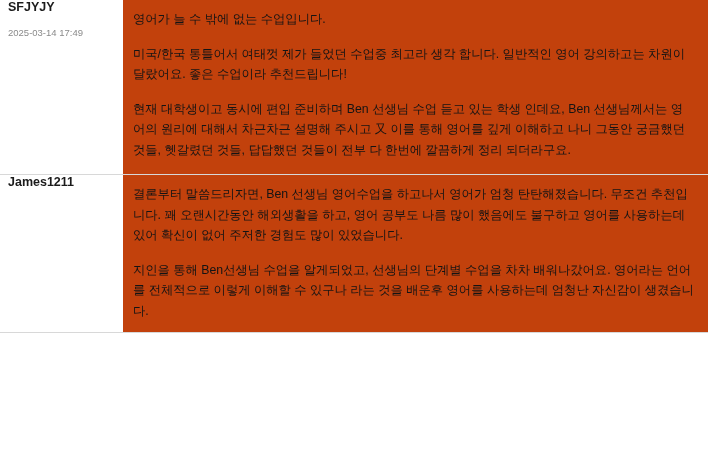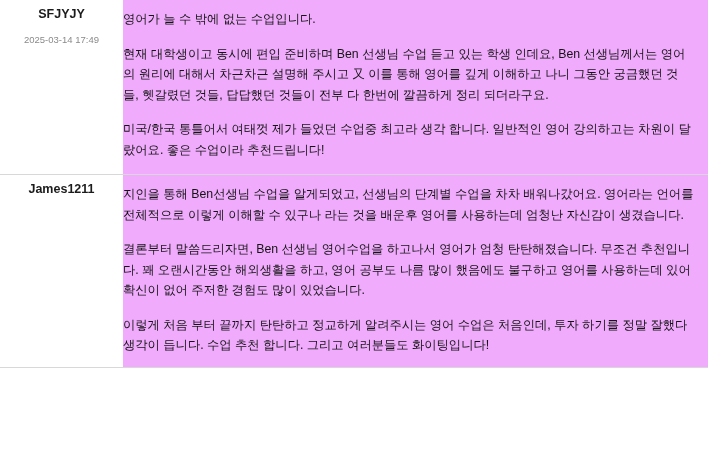--- a/index.html
+++ b/index.html
@@ -22,43 +22,42 @@
   .review-row {
     display: flex;
     align-items: flex-start;
     border-bottom: 1px solid #d8d8d8;
     background: #ffffff;
   }
   .meta-col {
     width: 123px;
     min-width: 123px;
     box-sizing: border-box;
-    padding: 7px 8px 10px 8px;
-    text-align: center;
+    padding: 0 8px 10px 8px;
   }
   .author {
     font-size: 12.5px;
     font-weight: bold;
     color: #1b1b1b;
     line-height: 15px;
     white-space: nowrap;
     overflow: hidden;
   }
   .date {
     font-size: 9.5px;
     color: #8a8a8a;
     line-height: 13px;
     margin-top: 11px;
     white-space: nowrap;
   }
   .body-col {
     flex: 1;
     box-sizing: border-box;
-    padding: 9px 14px 11px 0;
-    background: #f0abfc;
+    padding: 9px 14px 11px 10px;
+    background: #c2410c;
     min-height: 100%;
   }
   .para {
     font-size: 12.3px;
     line-height: 20.5px;
     color: #141414;
     margin: 0 0 14px 0;
     word-break: break-all;
   }
   .para:last-child {
@@ -71,29 +70,28 @@
 
 <div class="review-list">
 
   <div class="review-row row-1">
     <div class="meta-col">
       <div class="author">SFJYJY</div>
       <div class="date">2025-03-14 17:49</div>
     </div>
     <div class="body-col">
       <p class="para">영어가 늘 수 밖에 없는 수업입니다.</p>
+      <p class="para">미국/한국 통틀어서 여태껏 제가 들었던 수업중 최고라 생각 합니다. 일반적인 영어 강의하고는 차원이 달랐어요. 좋은 수업이라 추천드립니다!</p>
       <p class="para">현재 대학생이고 동시에 편입 준비하며 Ben 선생님 수업 듣고 있는 학생 인데요, Ben 선생님께서는 영어의 원리에 대해서 차근차근 설명해 주시고 又 이를 통해 영어를 깊게 이해하고 나니 그동안 궁금했던 것들, 헷갈렸던 것들, 답답했던 것들이 전부 다 한번에 깔끔하게 정리 되더라구요.</p>
-      <p class="para">미국/한국 통틀어서 여태껏 제가 들었던 수업중 최고라 생각 합니다. 일반적인 영어 강의하고는 차원이 달랐어요. 좋은 수업이라 추천드립니다!</p>
     </div>
   </div>
 
   <div class="review-row row-2">
     <div class="meta-col">
       <div class="author">James1211</div>
     </div>
     <div class="body-col">
+      <p class="para">결론부터 말씀드리자면, Ben 선생님 영어수업을 하고나서 영어가 엄청 탄탄해졌습니다. 무조건 추천입니다. 꽤 오랜시간동안 해외생활을 하고, 영어 공부도 나름 많이 했음에도 불구하고 영어를 사용하는데 있어 확신이 없어 주저한 경험도 많이 있었습니다.</p>
       <p class="para">지인을 통해 Ben선생님 수업을 알게되었고, 선생님의 단계별 수업을 차차 배워나갔어요. 영어라는 언어를 전체적으로 이렇게 이해할 수 있구나 라는 것을 배운후 영어를 사용하는데 엄청난 자신감이 생겼습니다.</p>
-      <p class="para">결론부터 말씀드리자면, Ben 선생님 영어수업을 하고나서 영어가 엄청 탄탄해졌습니다. 무조건 추천입니다. 꽤 오랜시간동안 해외생활을 하고, 영어 공부도 나름 많이 했음에도 불구하고 영어를 사용하는데 있어 확신이 없어 주저한 경험도 많이 있었습니다.</p>
-      <p class="para">이렇게 처음 부터 끝까지 탄탄하고 정교하게 알려주시는 영어 수업은 처음인데, 투자 하기를 정말 잘했다 생각이 듭니다. 수업 추천 합니다. 그리고 여러분들도 화이팅입니다!</p>
     </div>
   </div>
 
 </div>
 
 </body></html>

